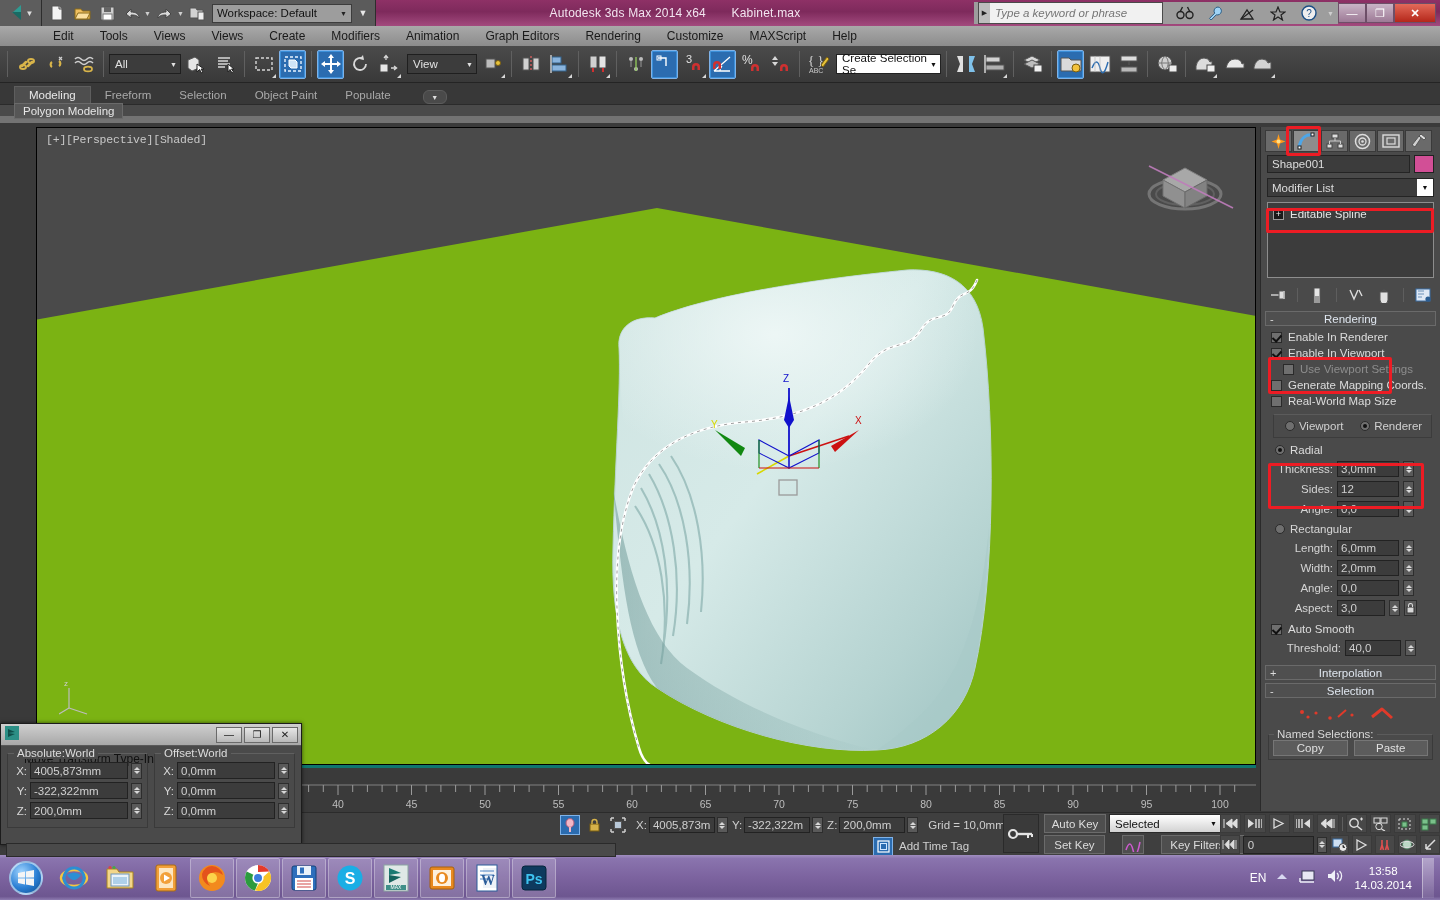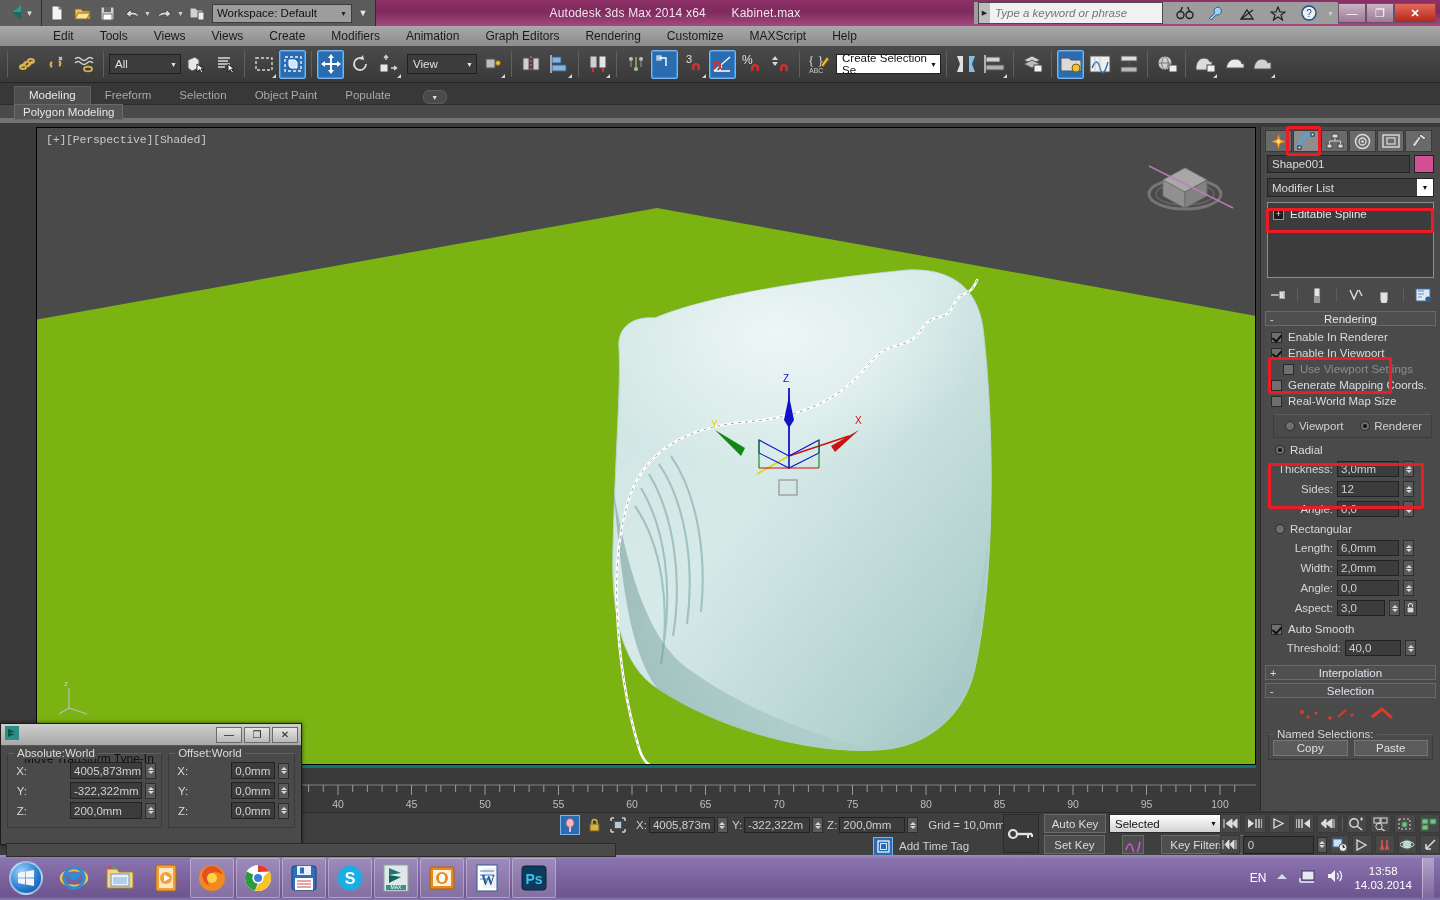--- a/index.html
+++ b/index.html
@@ -86,21 +86,21 @@
   .ribbon{
     position:absolute;left:0;top:83px;width:1440px;height:22px;
     background:#383838;display:flex;align-items:flex-end;padding-left:14px;border-bottom:1px solid #2b2b2b;
   }
   .rtab{padding:2px 14px 3px;font-size:11.5px;color:#a9a9a9;}
   .rtab.active{background:#4e4e4e;color:#e8e8e8;border:1px solid #5e5e5e;border-bottom:none;}
   .rcaret{margin-left:18px;width:24px;height:14px;background:#4a4a4a;border:1px solid #5c5c5c;border-radius:6px;
     display:flex;align-items:center;justify-content:center;font-size:7px;color:#ddd;}
   .ribbon2{
     position:absolute;left:0;top:105px;width:1440px;height:18px;background:#4a4a4a;
-    display:flex;align-items:center;padding-left:14px;border-bottom:5px solid #737373;
+    display:flex;align-items:center;padding-left:14px;border-bottom:7px solid #737373;
   }
   .pmbox{background:#565656;border:1px solid #6a6a6a;padding:1px 8px;font-size:11.5px;color:#e6e6e6;}
 
   
   .viewport{
     position:absolute;left:36px;top:127px;width:1220px;height:638px;
     background:#6ea814;overflow:hidden;border:1px solid #000;
   }
   .vp-wallL{position:absolute;left:0;top:0;width:100%;height:100%;
     background:linear-gradient(180deg,#4a4a4a 0%,#4a4a4a 100%);}
@@ -224,21 +224,21 @@
   .mt-title .t{font-size:12px;color:#111;margin-top:48px;}
   .mt-wbtns{margin-left:auto;display:flex;gap:2px;padding-right:3px;}
   .mtw{width:26px;height:16px;background:linear-gradient(180deg,#e6e6e6,#b9b9b9);border:1px solid #6a6a6a;
     display:flex;align-items:center;justify-content:center;font-size:10px;color:#222;}
   .mt-body{display:flex;gap:6px;padding:7px 6px;}
   .mt-grp{flex:1;border:1px solid #3a3a3a;border-top-color:#606060;padding:8px 5px 5px;position:relative;}
   .mt-grp .cap{position:absolute;top:-7px;left:6px;background:#4a4a4a;padding:0 3px;font-size:11.5px;color:#dcdcdc;}
   .mt-row{display:flex;align-items:center;gap:3px;margin-bottom:3px;}
   .mt-row .lb{width:14px;text-align:right;font-size:11.5px;color:#d8d8d8;}
   .mt-in{flex:1;height:17px;background:#3c3c3c;border:1px solid #222;color:#d0d0d0;font-size:11.5px;
-    display:flex;align-items:center;padding-left:3px;margin-left:40px;}
+    display:flex;align-items:center;padding-left:3px;}
 
   
   .taskbar{position:absolute;left:0;top:855px;width:1440px;height:45px;
     background:linear-gradient(180deg,#a08ec0 0%,#8a74ae 8%,#7c639f 50%,#6d5690 92%,#8d7bb0 100%);
     display:flex;align-items:center;}
   .startorb{width:52px;height:40px;display:flex;align-items:center;justify-content:center;}
   .orb{width:34px;height:34px;border-radius:50%;
     background:radial-gradient(circle at 35% 30%,#9fd4ff,#2b7fd4 55%,#0c4a8a);
     border:2px solid rgba(255,255,255,.55);display:flex;align-items:center;justify-content:center;}
   .tbicons{display:flex;align-items:center;gap:2px;}

